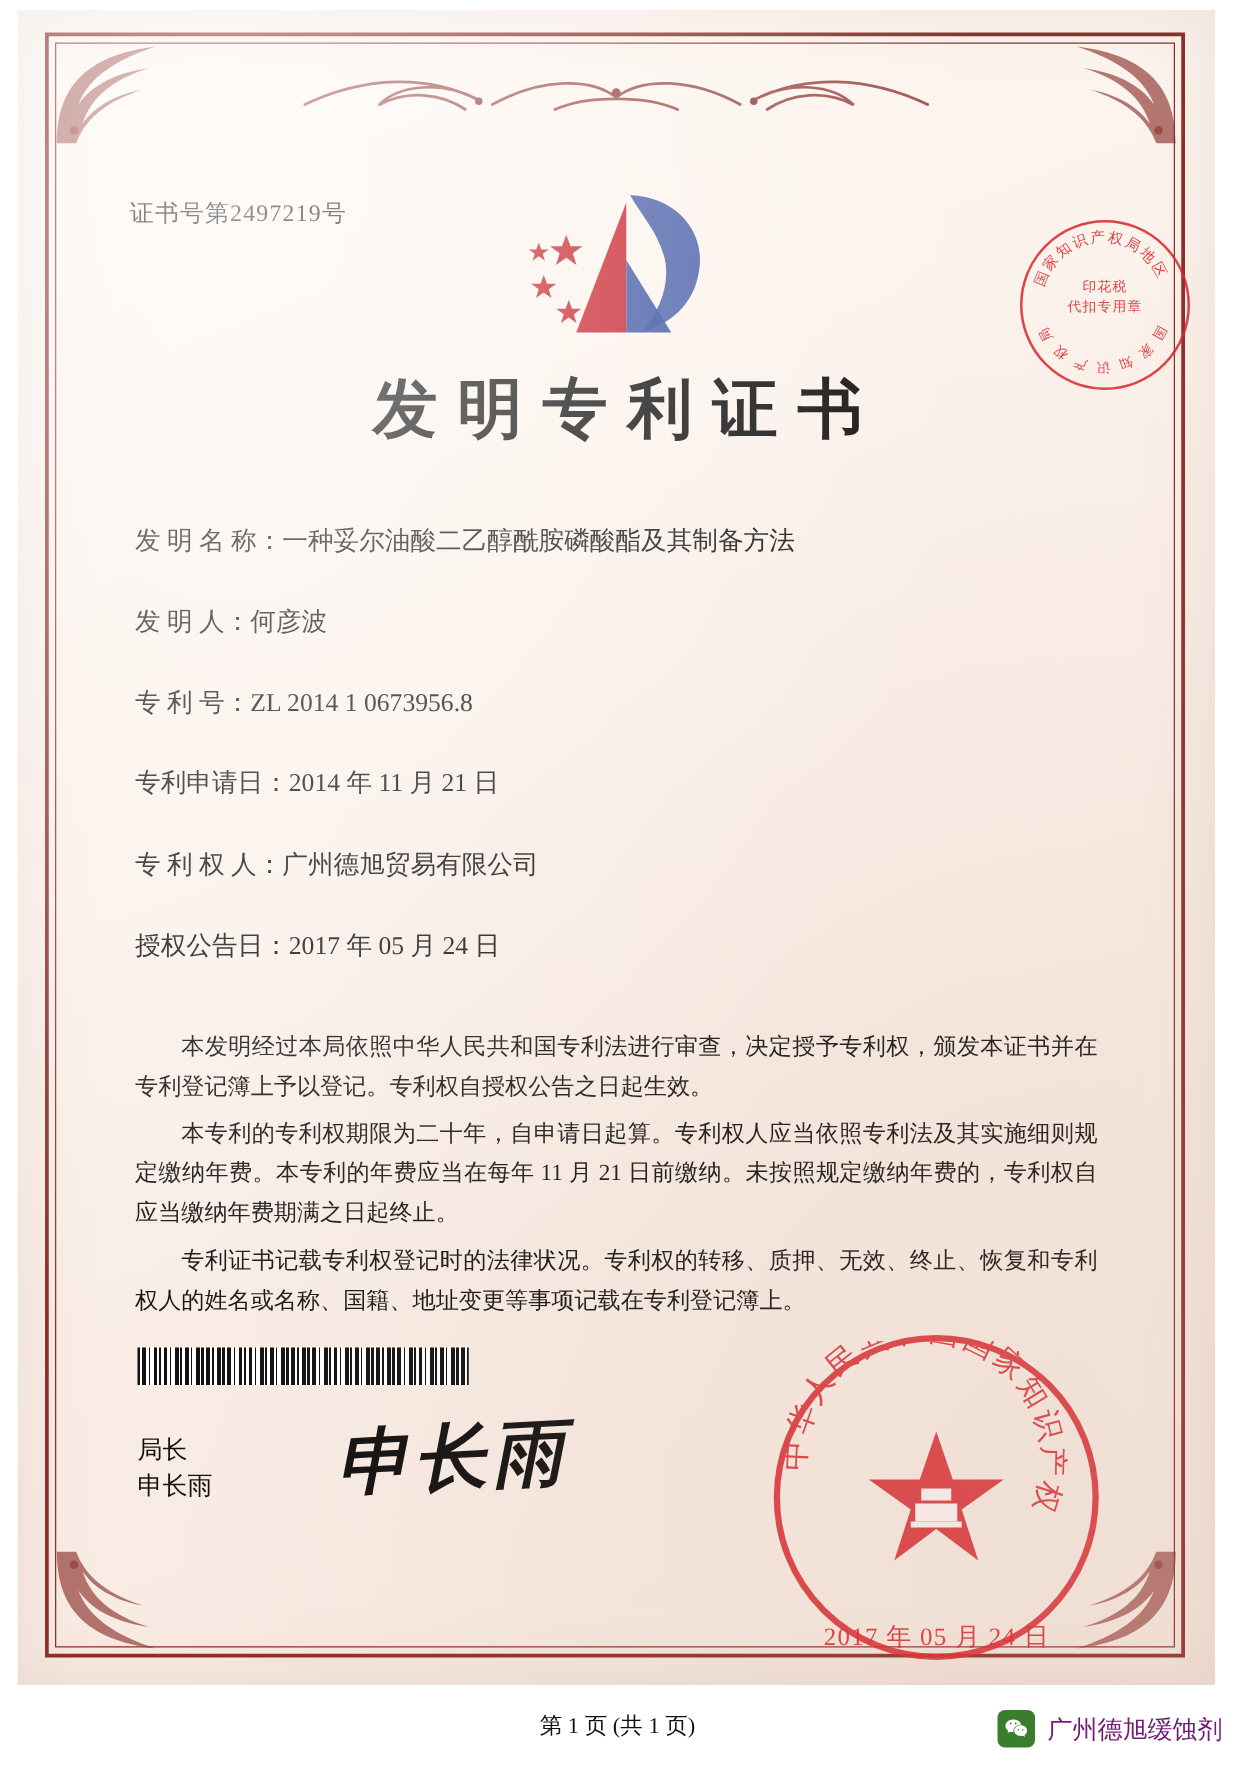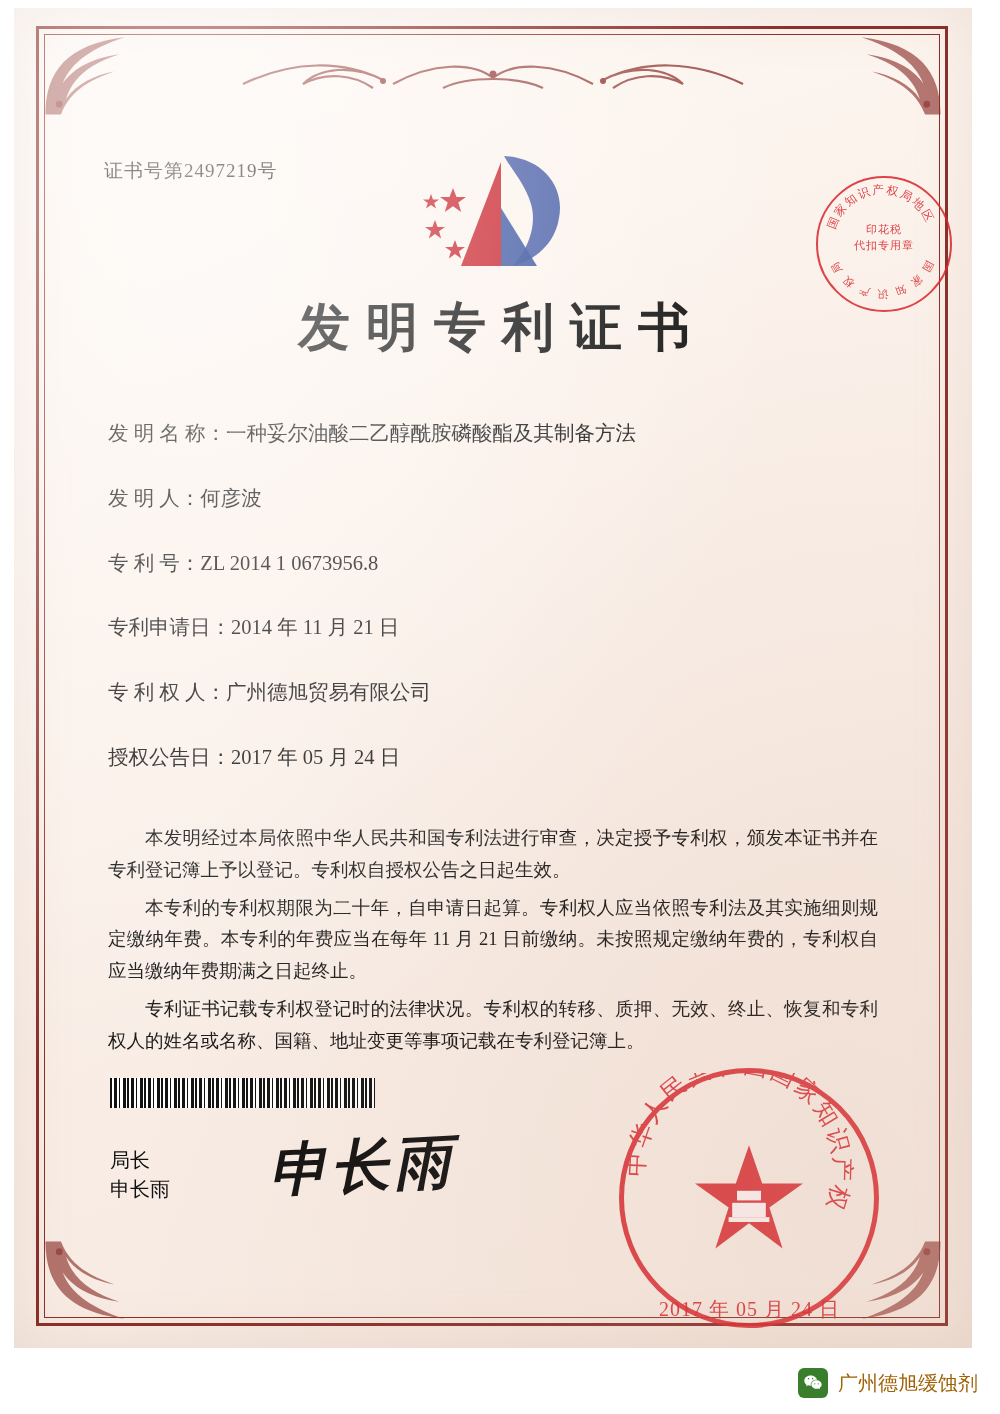--- a/index.html
+++ b/index.html
@@ -238,21 +238,21 @@
     color: #111;
   }
 
   
   .wm {
     position: absolute;
     right: 22px; bottom: 16px;
     display: flex;
     align-items: center;
     gap: 10px;
-    color: #a16207;
+    color: #701a75;
     font-family: "Liberation Sans", sans-serif;
     font-size: 20px;
   }
   .wm-icon {
     width: 30px; height: 30px;
     border-radius: 6px;
     background: #3a7d2c;
     display: flex; align-items: center; justify-content: center;
   }
   .wm-icon svg { width: 20px; height: 20px; fill: #fff; }
@@ -394,20 +394,21 @@
         <polygon points="50,6 61,38 95,38 67,58 78,92 50,71 22,92 33,58 5,38 39,38" fill="#d8242b"></polygon>
         <g fill="#ffffff" opacity="0.95">
           <rect x="36" y="54" width="28" height="12"></rect>
           <rect x="33" y="66" width="34" height="4"></rect>
           <rect x="40" y="44" width="20" height="8"></rect>
         </g>
       </svg>
     </div>
     <div class="seal-date">2017 年 05 月 24 日</div>
 
+    <div class="page-footer">第 1 页 (共 1 页)</div>
 
   </div>
 </div>
 
 <div class="wm">
   <span class="wm-icon">
     <svg viewBox="0 0 24 24">
       <path d="M9 3C4.9 3 1.6 5.8 1.6 9.2c0 1.9 1 3.6 2.7 4.8L3.6 16l2.4-1.2c.9.3 1.9.4 3 .4h.5c-.1-.4-.2-.9-.2-1.3 0-3.2 3.1-5.8 6.9-5.8h.6C16.2 5.3 13 3 9 3zm-2.4 3a.9.9 0 110 1.8.9.9 0 010-1.8zm4.9 0a.9.9 0 110 1.8.9.9 0 010-1.8z"></path>
       <path d="M22.4 13.8c0-2.8-2.8-5.1-6.2-5.1s-6.2 2.3-6.2 5.1 2.8 5.1 6.2 5.1c.8 0 1.5-.1 2.2-.3l2 1-.5-1.7c1.5-.9 2.5-2.4 2.5-4.1zm-8.2-1.6a.75.75 0 110 1.5.75.75 0 010-1.5zm4 0a.75.75 0 110 1.5.75.75 0 010-1.5z"></path>
     </svg>

